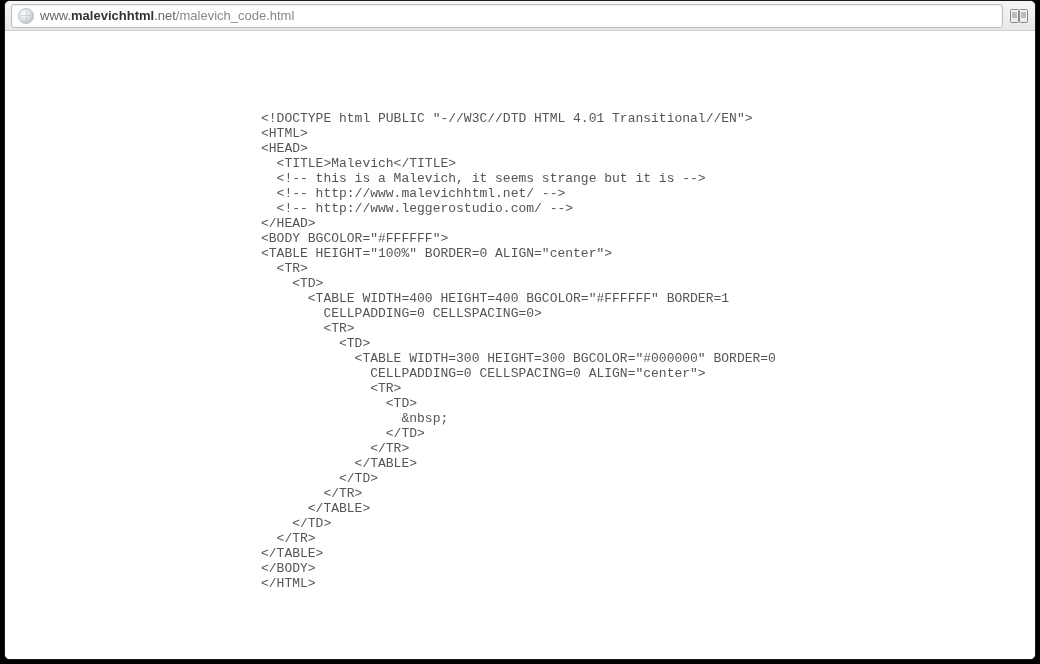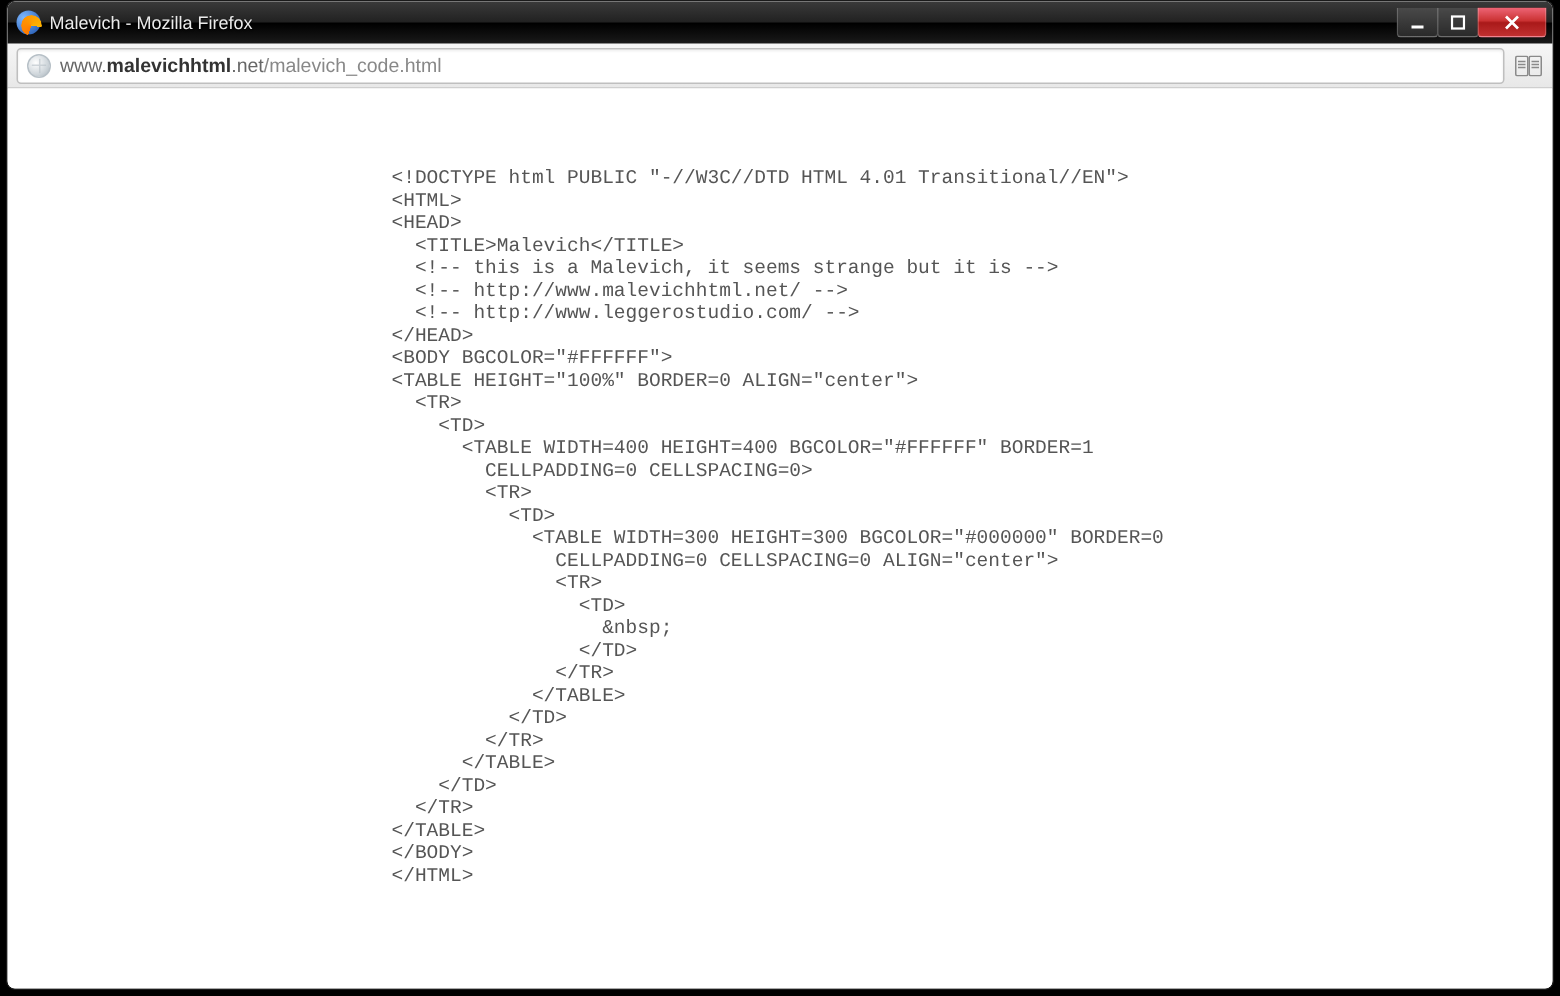--- a/index.html
+++ b/index.html
@@ -140,44 +140,20 @@
     color: #555;
     white-space: pre;
     padding: 52px 0 0 256px;
   }
 </style>
 </head>
 <body>
 
 <div class="window">
 
-  <div class="titlebar">
-    <span class="ff-icon">
-      <span class="globe"></span>
-        <span class="fox"></span>
-    </span>
-    <span class="title-text">Malevich - Mozilla Firefox</span>
-    <div class="win-controls">
-      <div class="win-btn min">
-        <svg width="10" height="10" viewBox="0 0 10 10">
-            <rect x="1" y="7" width="8" height="2" fill="#fff"></rect>
-          </svg>
-      </div>
-      <div class="win-btn max">
-        <svg width="10" height="10" viewBox="0 0 10 10">
-            <rect x="1" y="1" width="8" height="8" fill="none" stroke="#fff" stroke-width="1.5"></rect>
-          </svg>
-      </div>
-      <div class="win-btn close">
-        <svg width="12" height="10" viewBox="0 0 12 10">
-            <path d="M2 1 L10 9 M10 1 L2 9" stroke="#fff" stroke-width="1.8"></path>
-          </svg>
-      </div>
-    </div>
-  </div>
 
   <div class="addrbar">
     <div class="url-field">
       <span class="site-ico"></span>
       <span class="url-text">
         <span class="host"><span>www.</span><b>malevichhtml</b><span>.net</span></span><span class="path">/malevich_code.html</span>
       </span>
     </div>
     <span class="reader-icon">
       <svg width="18" height="14" viewBox="0 0 18 14">

